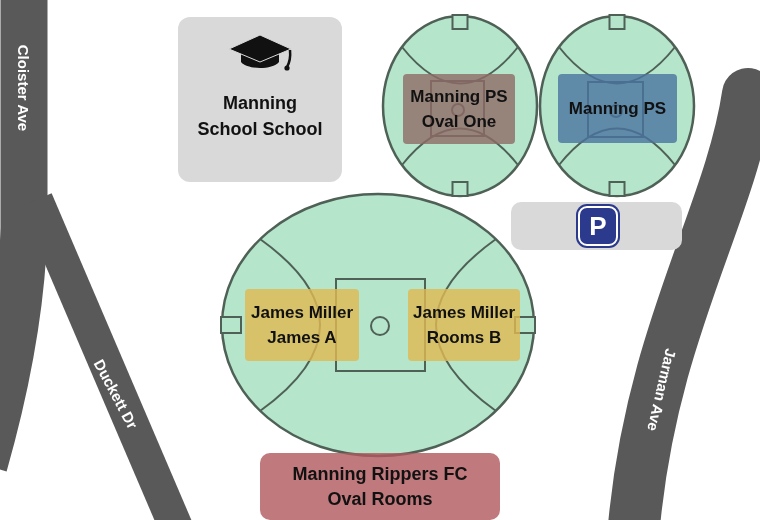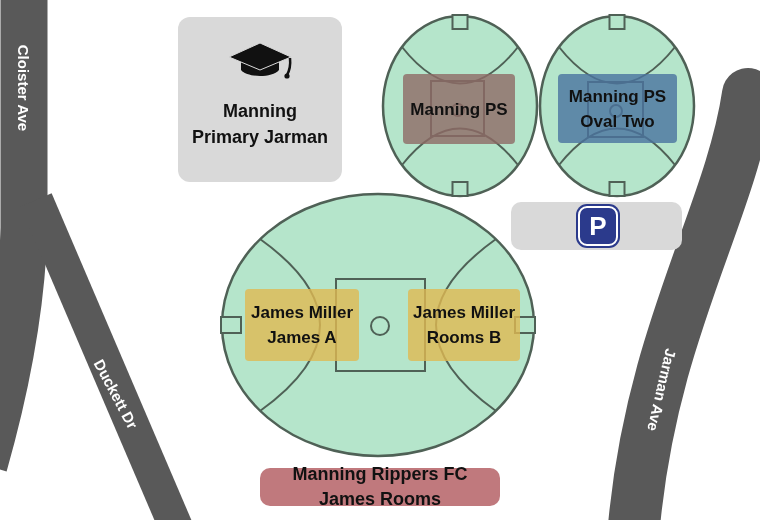--- a/index.html
+++ b/index.html
@@ -26,29 +26,29 @@
   .goal{fill:var(--field-green);stroke:var(--field-outline);stroke-width:2;}
   .road{fill:none;stroke:var(--road-gray);}
   .box{
     position:absolute;display:flex;flex-direction:column;align-items:center;justify-content:center;
     text-align:center;font-weight:bold;color:var(--label-text);
   }
   .oval-label{border-radius:4px;font-size:17px;line-height:25px;}
   .school-box{
     left:178px;top:17px;width:164px;height:165px;border-radius:12px;
     background:var(--block-gray);font-size:18px;line-height:26px;justify-content:flex-start;
-    padding-top:24px;box-sizing:border-box;
+    padding-top:16px;box-sizing:border-box;
   }
   .school-box .cap{margin-bottom:10px;}
   .lbl-oval-one{left:403px;top:74px;width:112px;height:70px;background:var(--oval-one-label);}
   .lbl-oval-two{left:558px;top:74px;width:119px;height:69px;background:var(--oval-two-label);}
   .lbl-oval-a{left:245px;top:289px;width:114px;height:72px;background:var(--james-miller-label);}
   .lbl-oval-b{left:408px;top:289px;width:112px;height:72px;background:var(--james-miller-label);}
   .club-rooms{
-    left:260px;top:468px;width:240px;height:38px;border-radius:10px;
+    left:260px;top:453px;width:240px;height:67px;border-radius:10px;
     background:var(--club-rooms-label);font-size:18px;line-height:25px;
   }
   .parking-strip{
     position:absolute;left:511px;top:202px;width:171px;height:48px;border-radius:10px;
     background:var(--block-gray);
   }
   .p-sign{
     position:absolute;left:578px;top:206px;width:40px;height:40px;border-radius:9px;
     background:var(--parking-blue);border:2px solid #ffffff;box-shadow:0 0 0 2px var(--parking-blue);
     box-sizing:border-box;display:flex;align-items:center;justify-content:center;
@@ -114,46 +114,46 @@
   <div class="box school-box">
     <span class="cap">
       <svg width="66" height="40" viewBox="0 0 66 40">
         <path d="M 14 18 C 20 14 46 14 52 18 L 52 29 C 45 37 21 37 14 29 Z" fill="#111"></path>
         <polygon points="33,2 64,16 33,29 2,16" fill="#111" stroke="#d9d9d9" stroke-width="1"></polygon>
         <path d="M 63 17 Q 64 27 60 34" fill="none" stroke="#111" stroke-width="2.5"></path>
         <circle cx="60" cy="35" r="2.6" fill="#111"></circle>
       </svg>
     </span>
     <div>Manning</div>
-    <div>Primary Jarman</div>
+    <div>School School</div>
   </div>
 
   <div class="box oval-label lbl-oval-one">
     <div>Manning PS</div>
+    <div>Oval One</div>
   </div>
   <div class="box oval-label lbl-oval-two">
     <div>Manning PS</div>
-    <div>Oval Two</div>
   </div>
   <div class="box oval-label lbl-oval-a">
     <div>James Miller</div>
     <div>James A</div>
   </div>
   <div class="box oval-label lbl-oval-b">
     <div>James Miller</div>
     <div>Rooms B</div>
   </div>
 
   <div class="parking-strip"></div>
   <div class="p-sign">
     <span>P</span>
   </div>
 
   <div class="box club-rooms">
     <div>Manning Rippers FC</div>
-    <div>James Rooms</div>
+    <div>Oval Rooms</div>
   </div>
 
   <div class="road-label cloister">Cloister Ave</div>
   <div class="road-label duckett">Duckett Dr</div>
   <div class="road-label jarman">Jarman Ave</div>
 
 </div>
 
 </body></html>

